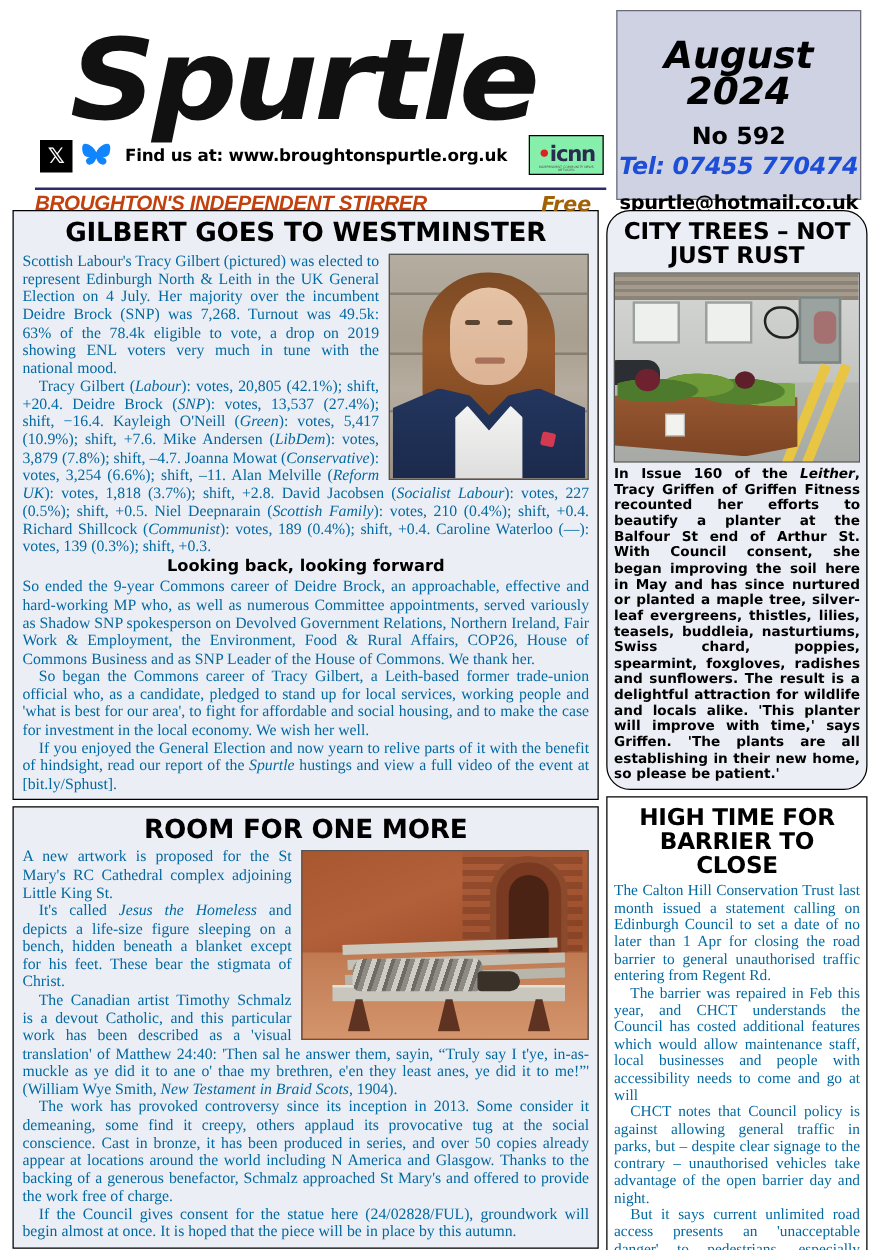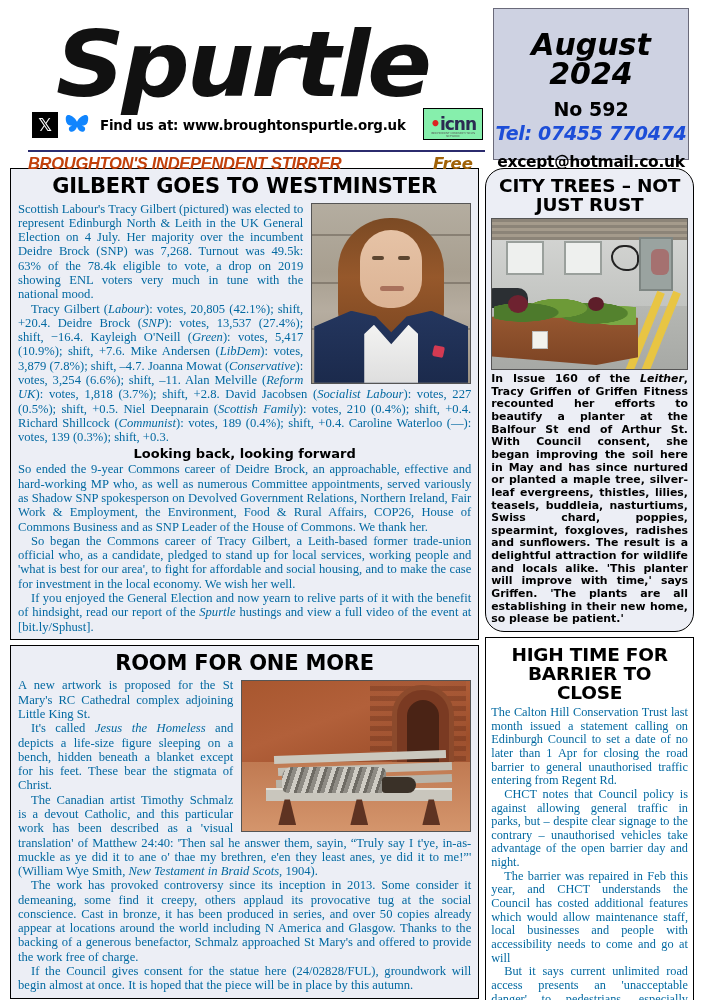--- a/index.html
+++ b/index.html
@@ -329,21 +329,21 @@
         <span class="tagline">BROUGHTON'S INDEPENDENT STIRRER</span>
         <span class="free">Free</span>
       </div>
     </div>
 
     <div class="datebox">
       <div class="db-month">August</div>
       <div class="db-month">2024</div>
       <div class="db-no">No 592</div>
       <div class="db-tel">Tel: 07455 770474</div>
-      <div class="db-mail">except@hotmail.co.uk</div>
+      <div class="db-mail">spurtle@hotmail.co.uk</div>
     </div>
   </div>
 
   <div class="content">
 
     <div class="col-left">
 
       <div class="panel art-gilbert">
         <h2 class="headline">GILBERT GOES TO WESTMINSTER</h2>
 
@@ -434,21 +434,21 @@
 
         <div class="bold-body">
           <span>In Issue 160 of the </span><em>Leither</em><span>, Tracy Griffen of Griffen Fitness recounted her efforts to beautify a planter at the Balfour St end of Arthur St. With Council consent, she began improving the soil here in May and has since nurtured or planted a maple tree, silver-leaf evergreens, thistles, lilies, teasels, buddleia, nasturtiums, Swiss chard, poppies, spearmint, foxgloves, radishes and sunflowers. The result is a delightful attraction for wildlife and locals alike. 'This planter will improve with time,' says Griffen. 'The plants are all establishing in their new home, so please be patient.'</span>
         </div>
       </div>
 
       <div class="panel-plain art-barrier">
         <h2 class="headline sm">HIGH TIME FOR BARRIER TO CLOSE</h2>
         <div class="body-text tight">
           <p class="first">The Calton Hill Conservation Trust last month issued a statement calling on Edinburgh Council to set a date of no later than 1 Apr for closing the road barrier to general unauthorised traffic entering from Regent Rd.</p>
+          <p>The barrier was repaired in Feb this year, and CHCT understands the Council has costed additional features which would allow maintenance staff, local businesses and people with accessibility needs to come and go at will</p>
           <p>CHCT notes that Council policy is against allowing general traffic in parks, but – despite clear signage to the contrary – unauthorised vehicles take advantage of the open barrier day and night.</p>
-          <p>The barrier was repaired in Feb this year, and CHCT understands the Council has costed additional features which would allow maintenance staff, local businesses and people with accessibility needs to come and go at will</p>
           <p>But it says current unlimited road access presents an 'unacceptable danger' to pedestrians, especially children and wheelers. 'The lack of a safe footpath and limited space for passing vehicles further compounds these risks.'</p>
 
         </div>
       </div>
     </div>
   </div>
 </div>
 
 </body></html>

